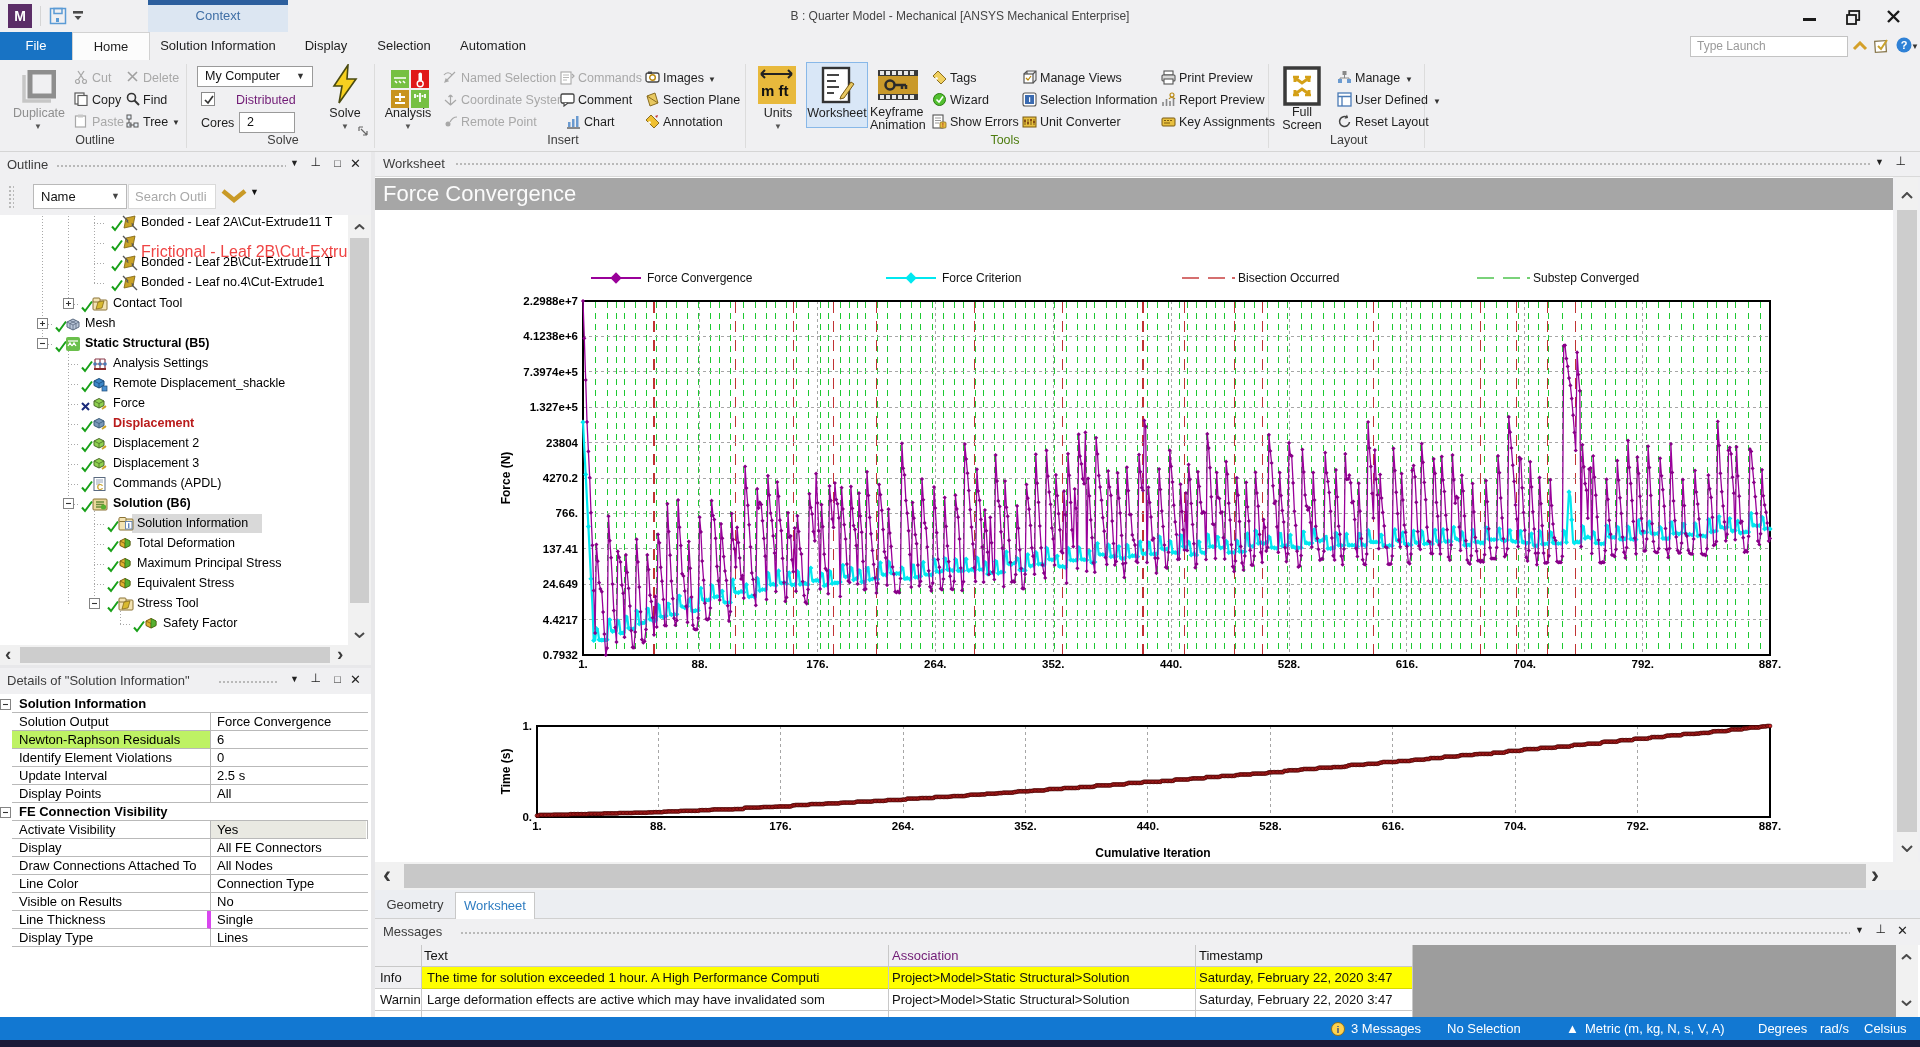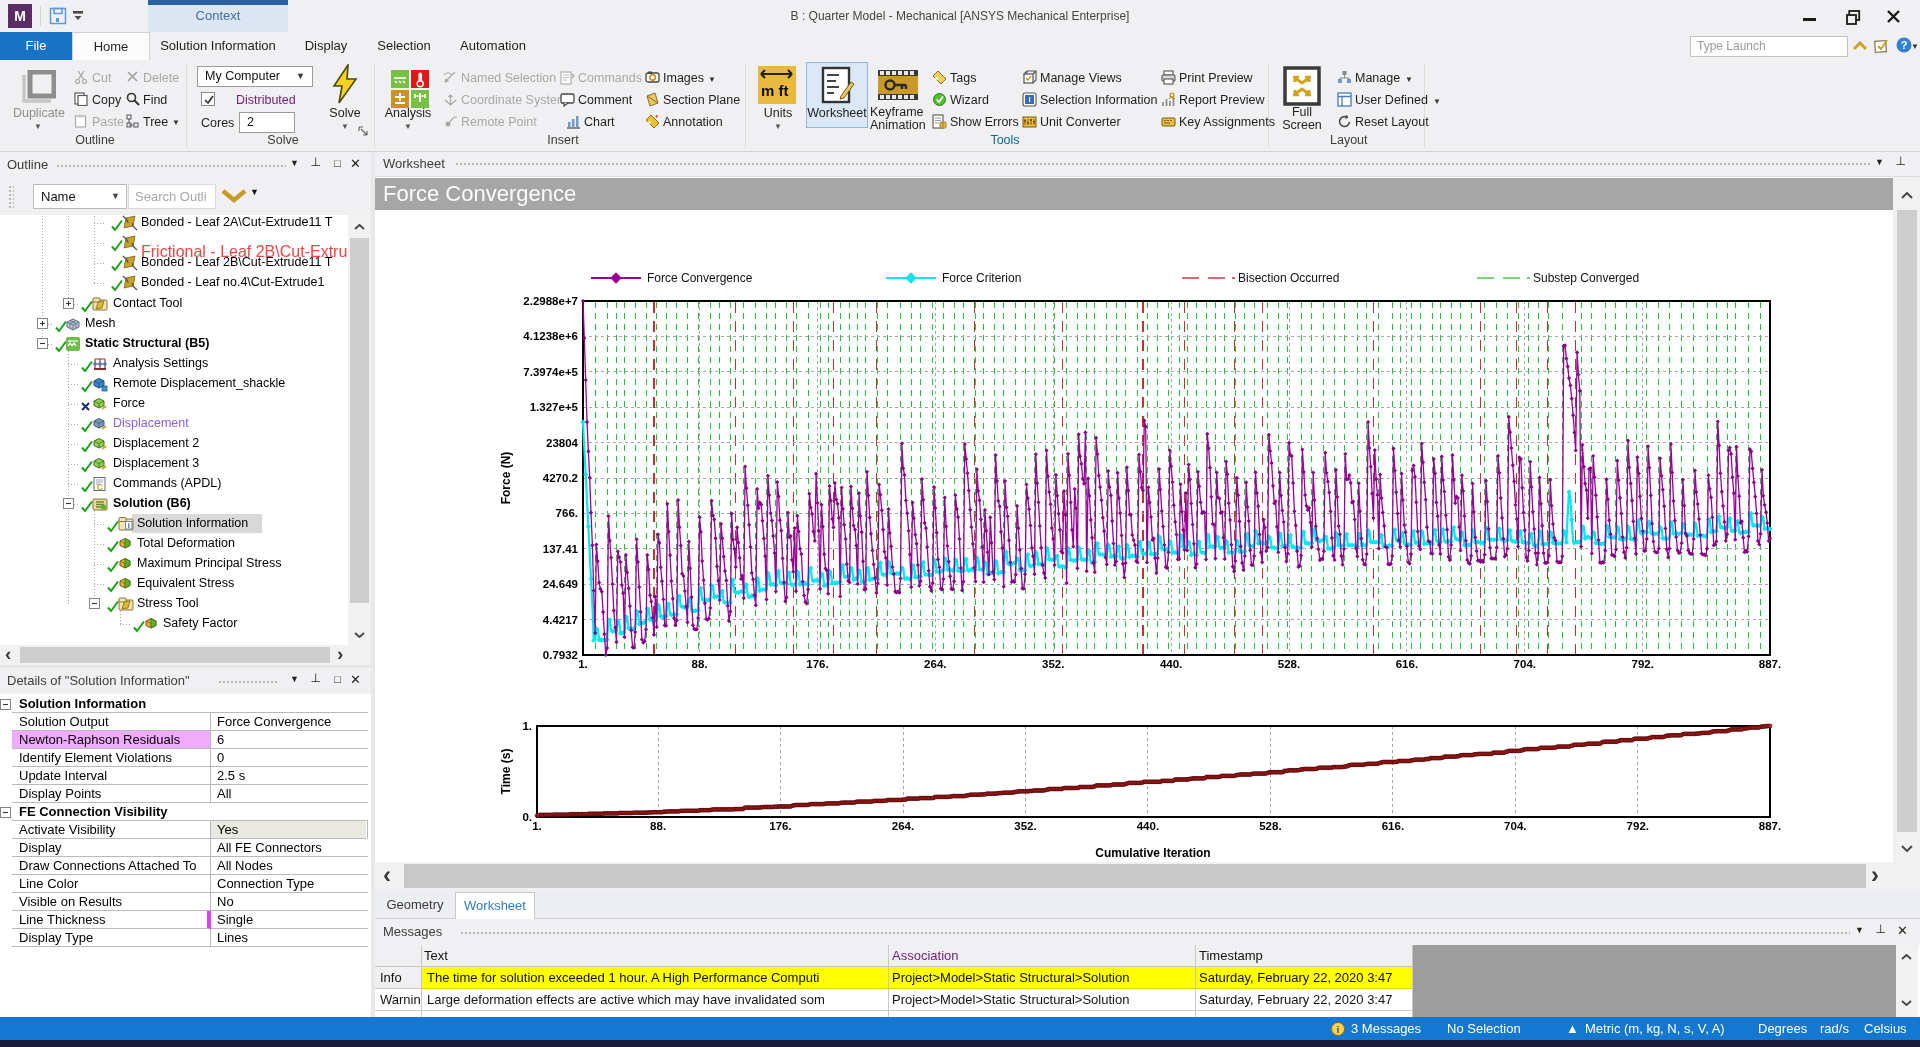--- a/index.html
+++ b/index.html
@@ -280,21 +280,21 @@
         <path d="M2 14 v-4 M5.5 14 V7 M9 14 v-5 M12.5 14 V6" stroke="#888" stroke-width="1.6"></path>
         <circle cx="11" cy="3" r="2" fill="none" stroke="#b8860b" stroke-width="1.1"></circle>
         <path d="M8 7 c1 -2 5 -2 6 0" stroke="#b8860b" stroke-width="1.1" fill="none"></path>
       </svg>
 <div class="abs" style="left:1179px;top:33px;color:#1e1e1e">Report Preview</div>
 <svg class="abs" style="left:1161px;top:54px" width="15" height="15" viewBox="0 0 15 15">
         <rect x="1" y="4" width="13" height="8" rx="1" fill="#e8c040" stroke="#7a5a10" stroke-width="1"></rect>
         <path d="M3 6.5 h2 M6 6.5 h2 M9 6.5 h2 M3 9 h6" stroke="#7a5a10" stroke-width="1.1"></path>
       </svg>
 <div class="abs" style="left:1179px;top:55px;color:#1e1e1e">Key Assignments</div>
-<div class="abs" style="left:975px;top:73px;width:60px;text-align:center;color:#0369a1">Tools</div>
+<div class="abs" style="left:975px;top:73px;width:60px;text-align:center;color:#4d7c0f">Tools</div>
 
 <svg class="abs" style="left:1283px;top:6px" width="38" height="40" viewBox="0 0 38 40">
         <rect x="2" y="2" width="34" height="36" fill="#fff" stroke="#3a3a3a" stroke-width="3.5"></rect>
         <g stroke="#d4a017" stroke-width="3" fill="none">
           <path d="M12 12 L19 17 L26 12"></path>
           <path d="M12 28 L19 23 L26 28"></path>
           <path d="M12 12 v4 M26 12 v4 M12 28 v-4 M26 28 v-4"></path>
           <path d="M10 11 h6 M22 11 h6 M10 29 h6 M22 29 h6" stroke-width="2.5"></path>
         </g>
       </svg>
@@ -529,21 +529,21 @@
 <svg style="position:absolute;left:92px;top:181px" width="16" height="16" viewBox="0 0 16 16">
           <use href="#cube"></use>
         </svg>
 <div style="position:absolute;left:113px;top:181px;font-size:12.5px;font-weight:normal;color:#000;white-space:nowrap">Force</div>
 <svg style="position:absolute;left:80px;top:204px" width="14" height="14" viewBox="0 0 14 14">
           <use href="#chk"></use>
         </svg>
 <svg style="position:absolute;left:92px;top:201px" width="16" height="16" viewBox="0 0 16 16">
           <use href="#cubb"></use>
         </svg>
-<div style="position:absolute;left:113px;top:201px;font-size:12.5px;font-weight:normal;color:#8b5cf6;white-space:nowrap">Displacement</div>
+<div style="position:absolute;left:113px;top:201px;font-size:12.5px;font-weight:bold;color:#b91c1c;white-space:nowrap">Displacement</div>
 <svg style="position:absolute;left:80px;top:224px" width="14" height="14" viewBox="0 0 14 14">
           <use href="#chk"></use>
         </svg>
 <svg style="position:absolute;left:92px;top:221px" width="16" height="16" viewBox="0 0 16 16">
           <use href="#cube"></use>
         </svg>
 <div style="position:absolute;left:113px;top:221px;font-size:12.5px;font-weight:normal;color:#000;white-space:nowrap">Displacement 2</div>
 <svg style="position:absolute;left:80px;top:244px" width="14" height="14" viewBox="0 0 14 14">
           <use href="#chk"></use>
         </svg>
@@ -648,21 +648,21 @@
           </svg>
 <div style="position:absolute;left:12px;top:0px;width:356px;height:18px;border-bottom:1px solid #b9b9b9;background:#fff">
             <span style="position:absolute;left:7px;top:1px;font-size:13px;font-weight:bold;white-space:nowrap">Solution Information</span>
           </div>
 <div style="position:absolute;left:12px;top:18px;width:199px;height:18px;border-bottom:1px solid #b9b9b9;border-right:1px solid #b9b9b9;background:#fff">
             <span style="position:absolute;left:7px;top:1px;font-size:13px;white-space:nowrap">Solution Output</span>
           </div>
 <div style="position:absolute;left:211px;top:18px;width:157px;height:18px;border-bottom:1px solid #b9b9b9;background:#fff">
             <span style="position:absolute;left:6px;top:1px;font-size:13px;white-space:nowrap">Force Convergence</span>
           </div>
-<div style="position:absolute;left:12px;top:36px;width:199px;height:18px;border-bottom:1px solid #b9b9b9;border-right:1px solid #b9b9b9;background:#f0abfc">
+<div style="position:absolute;left:12px;top:36px;width:199px;height:18px;border-bottom:1px solid #b9b9b9;border-right:1px solid #b9b9b9;background:#bef264">
             <span style="position:absolute;left:7px;top:1px;font-size:13px;white-space:nowrap">Newton-Raphson Residuals</span>
           </div>
 <div style="position:absolute;left:211px;top:36px;width:157px;height:18px;border-bottom:1px solid #b9b9b9;background:#fff">
             <span style="position:absolute;left:6px;top:1px;font-size:13px;white-space:nowrap">6</span>
           </div>
 <div style="position:absolute;left:12px;top:54px;width:199px;height:18px;border-bottom:1px solid #b9b9b9;border-right:1px solid #b9b9b9;background:#fff">
             <span style="position:absolute;left:7px;top:1px;font-size:13px;white-space:nowrap">Identify Element Violations</span>
           </div>
 <div style="position:absolute;left:211px;top:54px;width:157px;height:18px;border-bottom:1px solid #b9b9b9;background:#fff">
             <span style="position:absolute;left:6px;top:1px;font-size:13px;white-space:nowrap">0</span>

